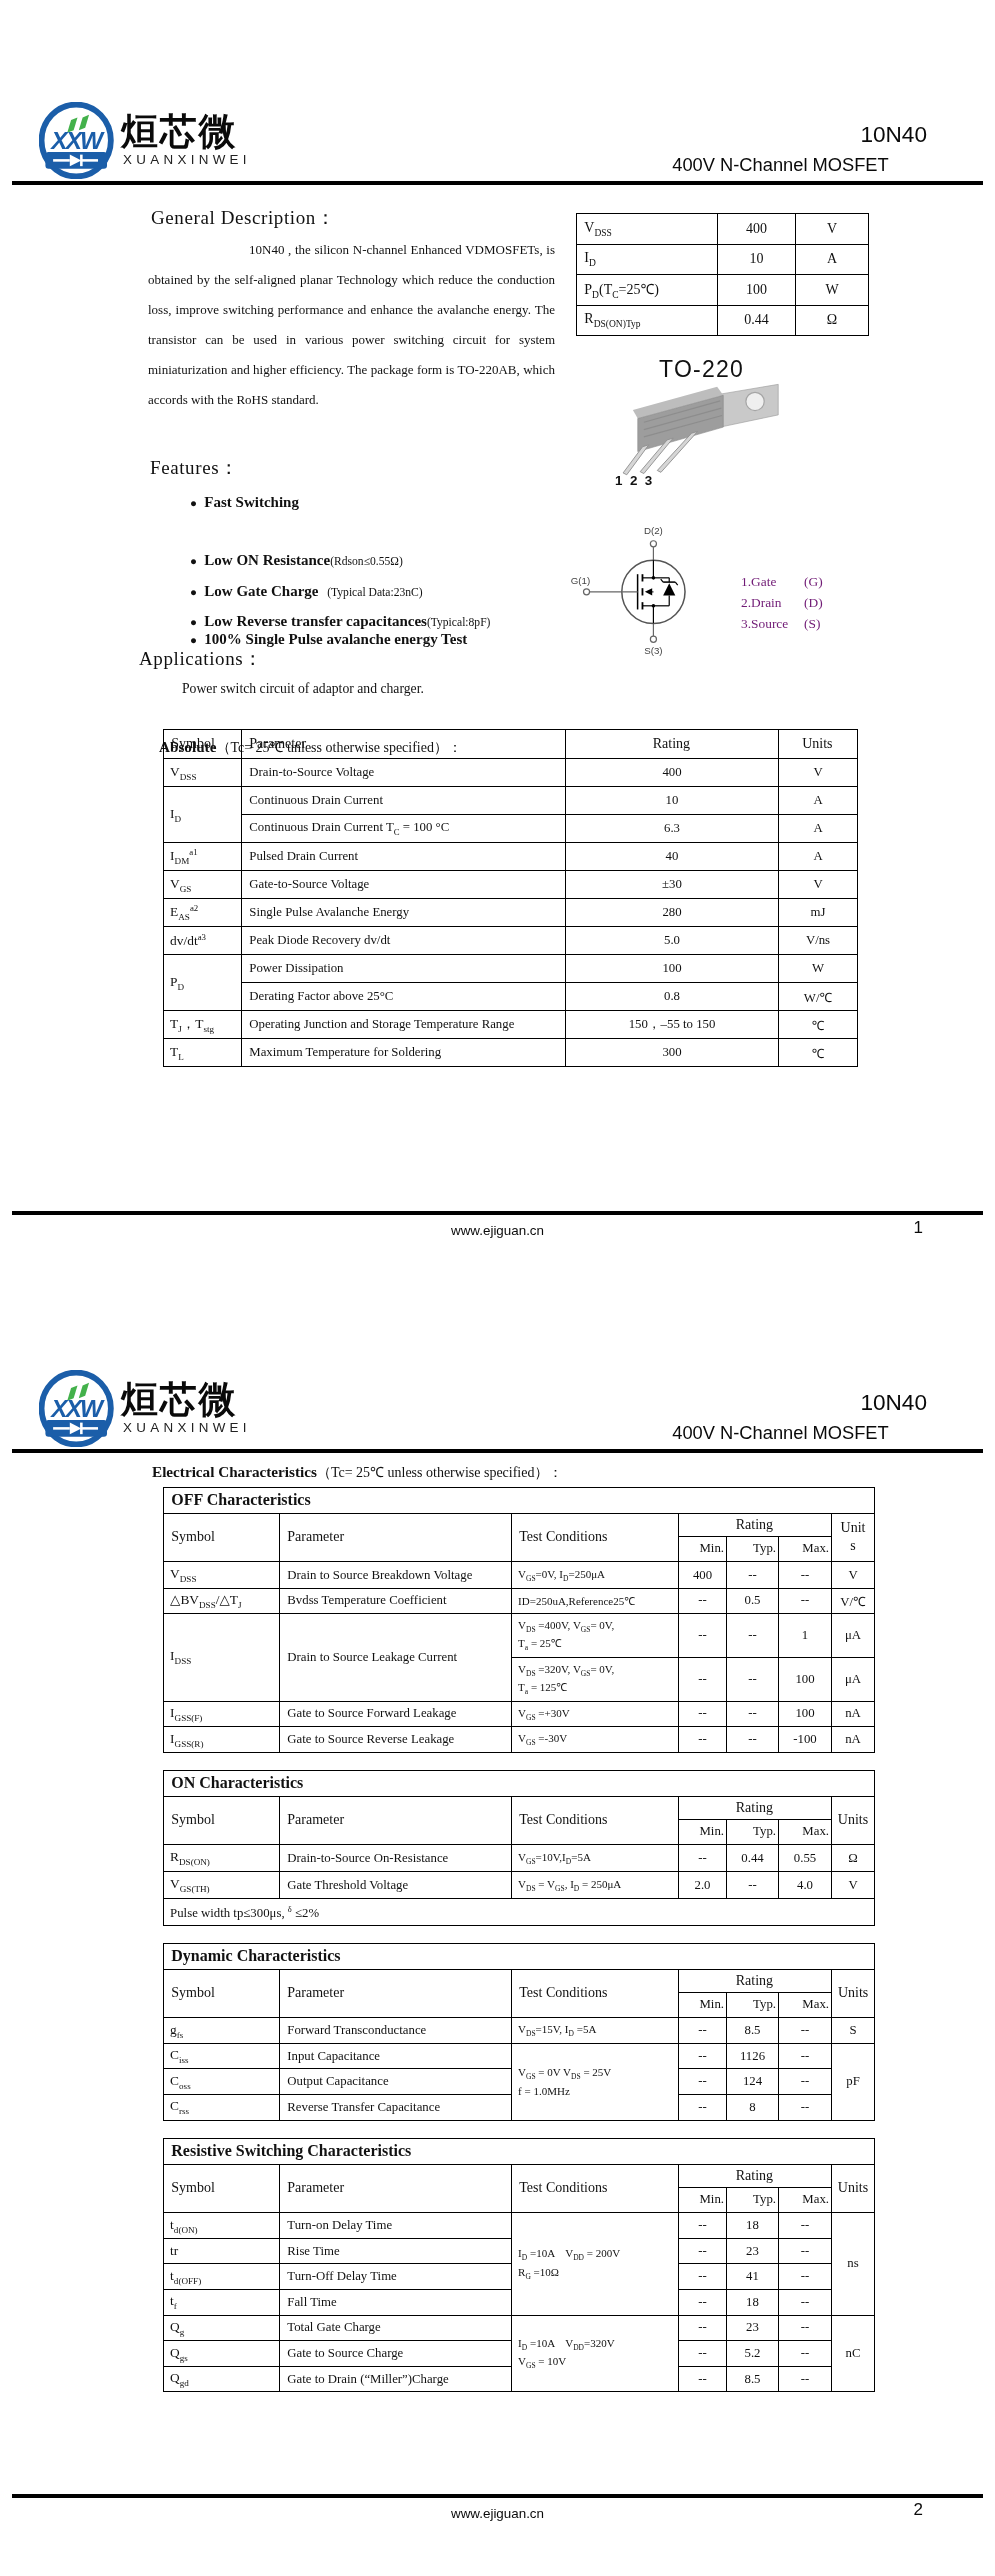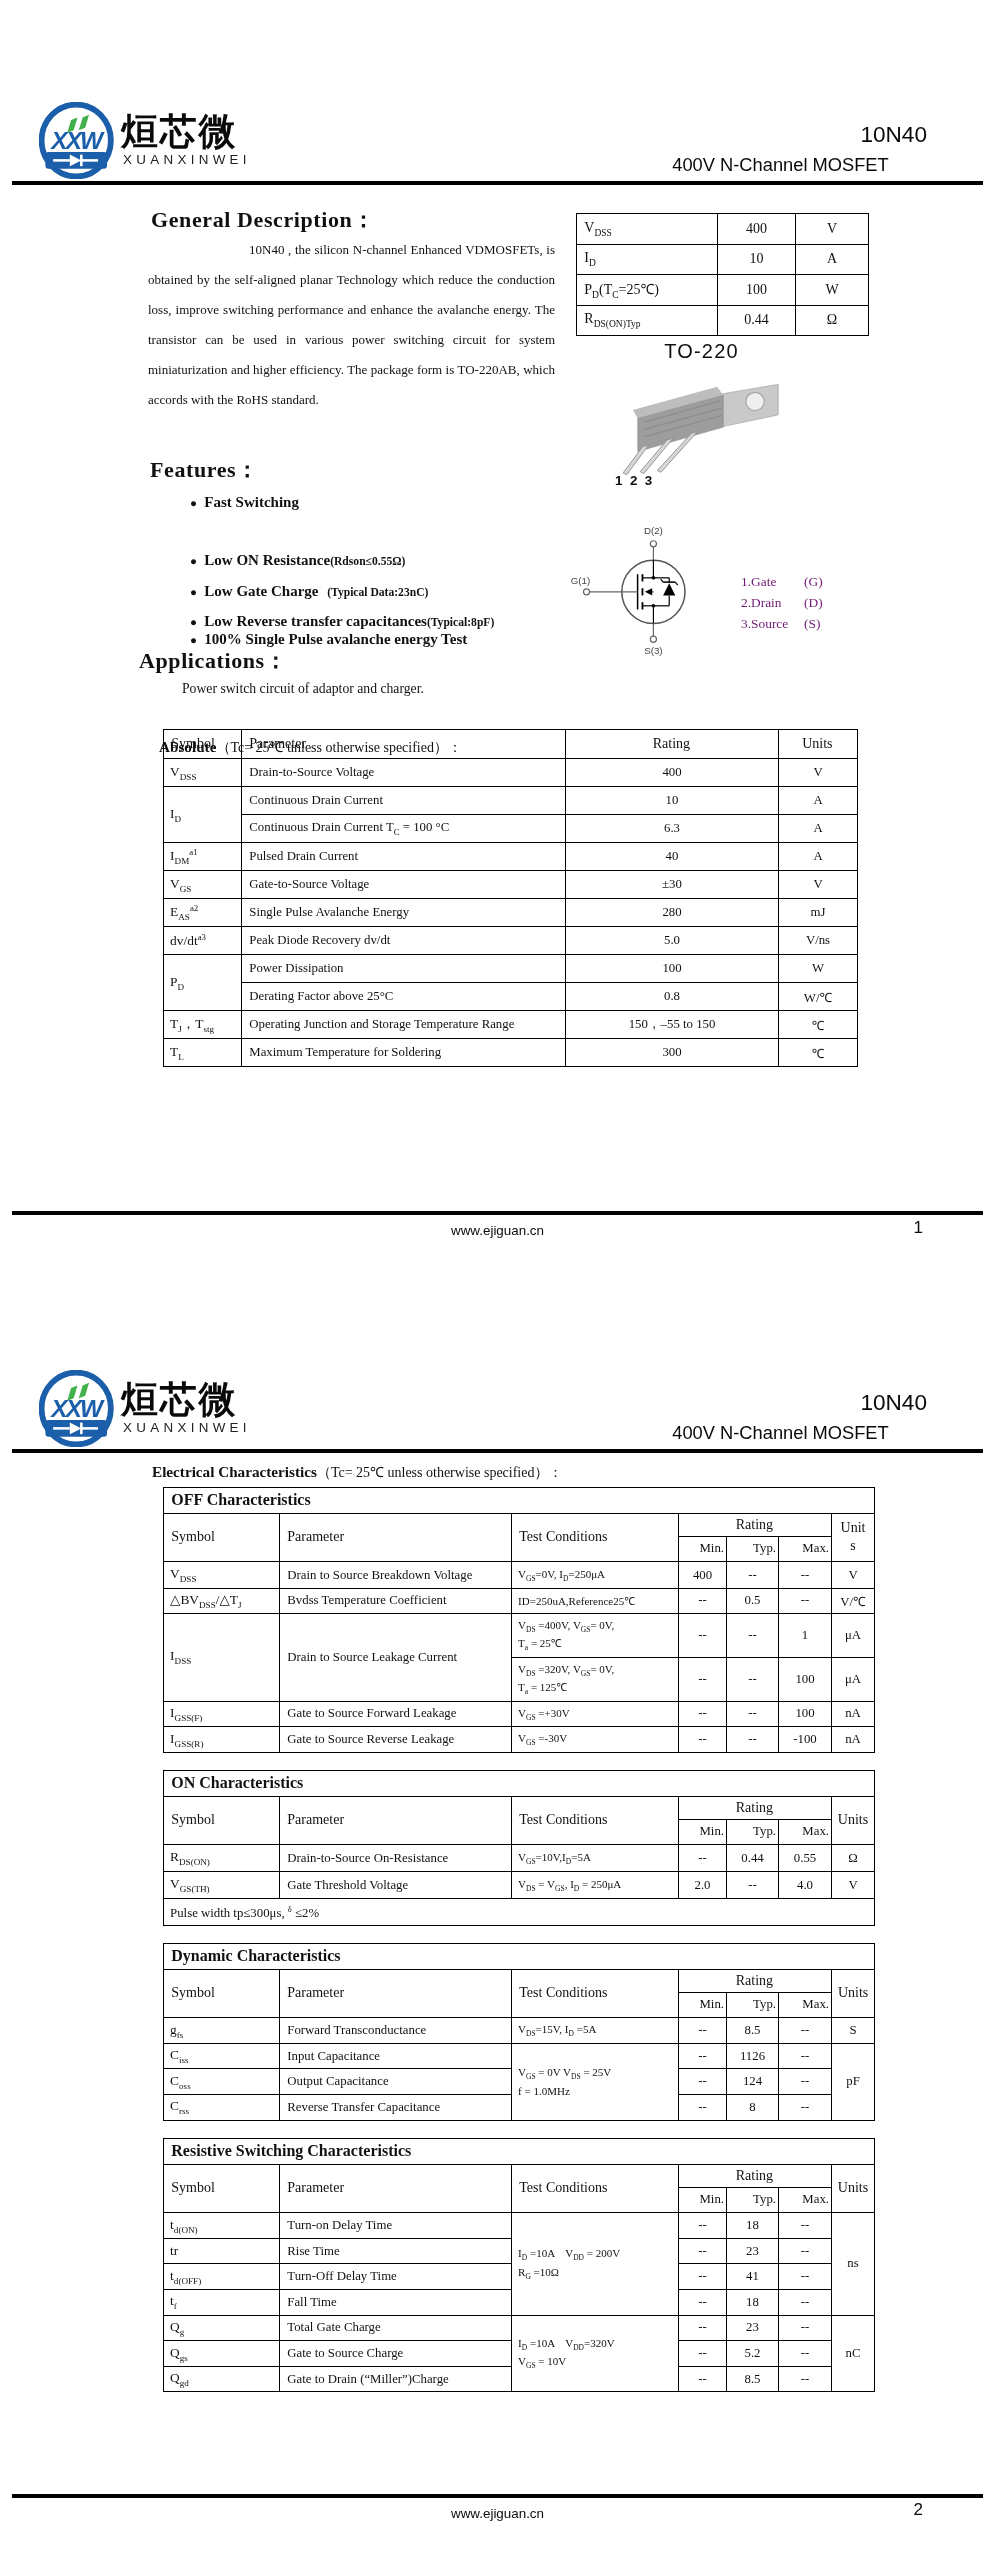--- a/index.html
+++ b/index.html
@@ -8,21 +8,21 @@
   .abs{position:absolute;}
   .sans{font-family:"Liberation Sans",sans-serif;}
   .b{font-weight:bold;}
   .rule{position:absolute;background:#000;height:4.3px;}
   
   .brand-cn{font-family:"Liberation Sans",sans-serif;font-weight:900;font-size:37px;letter-spacing:1.8px;color:#0a0a0a;}
   .brand-en{font-family:"Liberation Sans",sans-serif;font-size:13.4px;letter-spacing:4.3px;color:#222;font-weight:500;}
   .partno{font-family:"Liberation Sans",sans-serif;font-size:22.6px;color:#0a0a0a;text-align:right;width:183px;}
   .subtitle{font-family:"Liberation Sans",sans-serif;font-size:18.3px;color:#0a0a0a;text-align:center;width:293px;}
   
-  .h1{font-size:22px;font-weight:bold;letter-spacing:0.6px;}
+  .h1{font-size:19px;font-weight:normal;letter-spacing:0.6px;}
   .gd-body{width:407px;font-size:13px;line-height:30px;text-align:justify;text-indent:101px;}
   
   table{border-collapse:collapse;table-layout:fixed;color:#111;border-radius:22px;}
   table.sheet{border:1.8px solid #000;}
   td{border:1.2px solid #000;overflow:hidden;vertical-align:middle;}
   .ttl{font-size:16px;font-weight:bold;padding-left:7.3px;}
   .hc{font-size:14px;padding-left:7.3px;}
   .hc2{font-size:12.8px;text-align:right;padding:0 2px;}
   .ctr{text-align:center;padding:0 1.2px;}
   .symc{font-size:13.4px;padding-left:6.1px;}
@@ -35,21 +35,21 @@
   sup{font-size:66%;}
   .r38{height:23px}.r40{height:24.4px}.r42{height:25.6px}.r44{height:27px}
   .r46{height:28px}.r48{height:29px}.r50{height:30.5px}.r72{height:44px}
   
   .mini td{font-size:14px;}
   .mini .p{padding-left:7.3px;}
   
   .feat-item{display:flex;align-items:baseline;}
   .feat-bullet{font-size:11.6px;margin-right:7.3px;}
   .feat-main{font-size:15px;font-weight:bold;}
-  .feat-note{font-size:11.6px;font-weight:bold;white-space:pre-wrap;margin-top:24px;}
+  .feat-note{font-size:11.6px;font-weight:normal;white-space:pre-wrap;margin-top:24px;}
   
   .pinrow{font-family:Liberation Serif, serif;font-size:13.4px;color:#701a75;line-height:21px;}
   .pinrow .n{display:inline-block;width:63px;}
   .footer-url{font-family:"Liberation Sans",sans-serif;font-size:13.4px;color:#0a0a0a;width:100%;text-align:center;}
   .footer-num{font-family:"Liberation Sans",sans-serif;font-size:17px;color:#0a0a0a;}
 </style>
 </head>
 <body>
 
 <div class="doc">
@@ -97,21 +97,21 @@
       <td class="ctr">W</td>
     </tr>
     <tr class="r50">
       <td class="p">R<sub>DS(ON)Typ</sub></td>
       <td class="ctr">0.44</td>
       <td class="ctr">Ω</td>
     </tr>
   </tbody>
     </table>
 
-  <div class="abs sans" style="left:610px;top:340px;width:183px;text-align:center;font-size:20px;letter-spacing:1.2px;">TO-220</div>
+  <div class="abs sans" style="left:610px;top:356px;width:183px;text-align:center;font-size:23px;letter-spacing:1.2px;">TO-220</div>
   <svg class="abs" style="left:595px;top:383px" width="226" height="98" viewBox="0 0 370 160">
     <polygon points="205,18 300,2 300,52 205,72" fill="#c9c9c9" stroke="#9b9b9b" stroke-width="1"></polygon>
     <circle cx="262" cy="30" r="15" fill="#efefef" stroke="#a5a5a5" stroke-width="2"></circle>
     <polygon points="70,58 210,20 200,6 62,44" fill="#bdbdbd"></polygon>
     <polygon points="70,58 210,20 210,72 70,112" fill="#9d9d9d" stroke="#8a8a8a" stroke-width="1"></polygon>
     <line x1="80" y1="64" x2="205" y2="29" stroke="#8d8d8d" stroke-width="2"></line>
     <line x1="80" y1="76" x2="207" y2="41" stroke="#8d8d8d" stroke-width="2"></line>
     <line x1="80" y1="88" x2="208" y2="53" stroke="#8d8d8d" stroke-width="2"></line>
     <polygon points="78,104 88,101 52,150 46,147" fill="#d6d6d6" stroke="#8f8f8f" stroke-width="1.5"></polygon>
     <polygon points="118,93 128,90 80,148 74,145" fill="#d6d6d6" stroke="#8f8f8f" stroke-width="1.5"></polygon>

